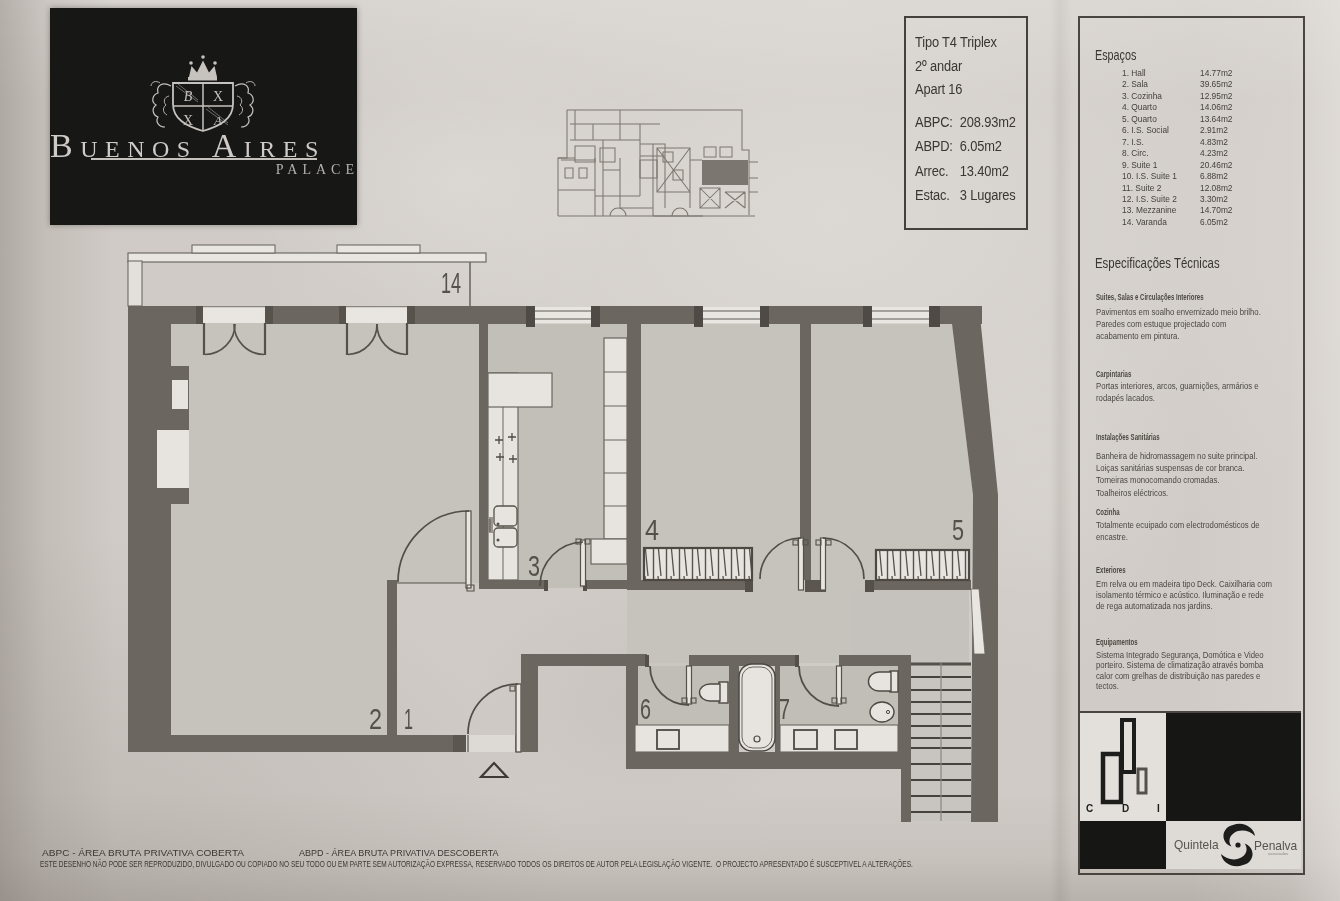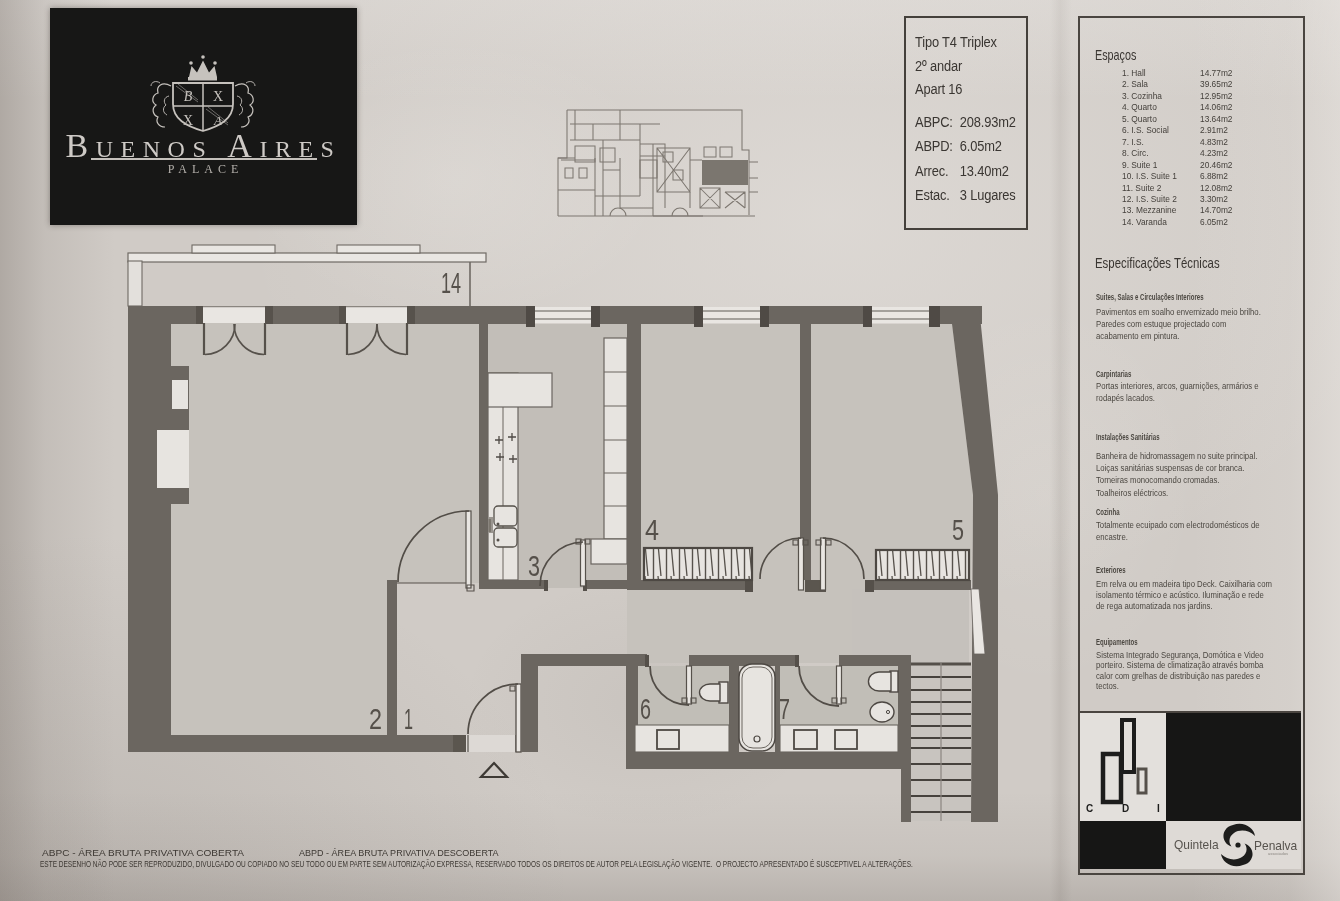--- a/index.html
+++ b/index.html
@@ -47,25 +47,25 @@
     <text x="168" y="117" font-family="Liberation Serif" font-size="13" font-style="italic" fill="#c6c2bd" stroke="none" text-anchor="middle">A</text>
     <path d="M121 78 c-9 -5 -15 0 -13 7 c-6 2 -7 9 -2 12 c-5 4 -3 10 2 12 c-3 5 1 10 7 10" stroke-width="1.2"></path>
     <path d="M119 88 c-5 1 -6 6 -3 9 c-4 3 -3 8 1 10" stroke-width="0.9"></path>
     <path d="M110 75 c-4 -3 -9 -1 -9 3" stroke-width="0.9"></path>
     <path d="M185 78 c9 -5 15 0 13 7 c6 2 7 9 2 12 c5 4 3 10 -2 12 c3 5 -1 10 -7 10" stroke-width="1.2"></path>
     <path d="M187 88 c5 1 6 6 3 9 c4 3 3 8 -1 10" stroke-width="0.9"></path>
     <path d="M196 75 c4 -3 9 -1 9 3" stroke-width="0.9"></path>
   </g>
 </svg>
 
-<div class="abs" style="left:50px;top:127px;width:307px;text-align:center;color:#cecac6;font-family:'Liberation Serif',serif;font-size:34px;letter-spacing:7.5px;font-variant:small-caps;white-space:nowrap;">Buenos Aires</div>
+<div class="abs" style="left:50px;top:127px;width:307px;text-align:left;color:#cecac6;font-family:'Liberation Serif',serif;font-size:34px;letter-spacing:7.5px;font-variant:small-caps;white-space:nowrap;">Buenos Aires</div>
 
 <div class="abs" style="left:91px;top:158px;width:226px;height:2px;background:#c4c0bb;"></div>
 
-<div class="abs" style="left:52px;top:162px;width:307px;text-align:center;color:#b5b1ac;font-family:'Liberation Serif',serif;font-size:12px;letter-spacing:5px;">PALACE</div>
+<div class="abs" style="left:52px;top:162px;width:307px;text-align:right;color:#b5b1ac;font-family:'Liberation Serif',serif;font-size:14px;letter-spacing:5px;">PALACE</div>
 
 <svg class="abs" style="left:545px;top:100px;" width="220" height="130" viewBox="0 0 220 130">
   <g stroke="#7d7770" stroke-width="1.05" fill="none">
     <path d="M22 10 H197 V50 H204 V115 M13 116 H210 M22 10 V58 H13 V116"></path>
     <path d="M25 24 H115 M30 10 V40 M48 24 V40 M75 10 V40 M25 40 H95 M13 58 H30"></path>
     <path d="M30 46 h20 v16 h-20 z M55 48 h15 v14 h-15 z"></path>
     <path d="M16 60 h34 v30 h-34 M20 68 h8 v10 h-8 z M34 68 h8 v10 h-8 z M13 90 h37 M50 58 V116"></path>
     <path d="M58 40 V116 M75 58 V108 M95 24 V96 M108 44 V116 M58 70 h17 M50 96 h45 M75 108 h33"></path>
     <path d="M95 44 h25 v12 h-25 M120 44 V108 M95 60 h17 v18 h-17 z"></path>
     <path d="M112 48 h33 v44 h-33 z M112 48 l33 44 M145 48 l-33 44 M118 52 h10 v10 h-10 z M128 70 h10 v10 h-10 z"></path>

